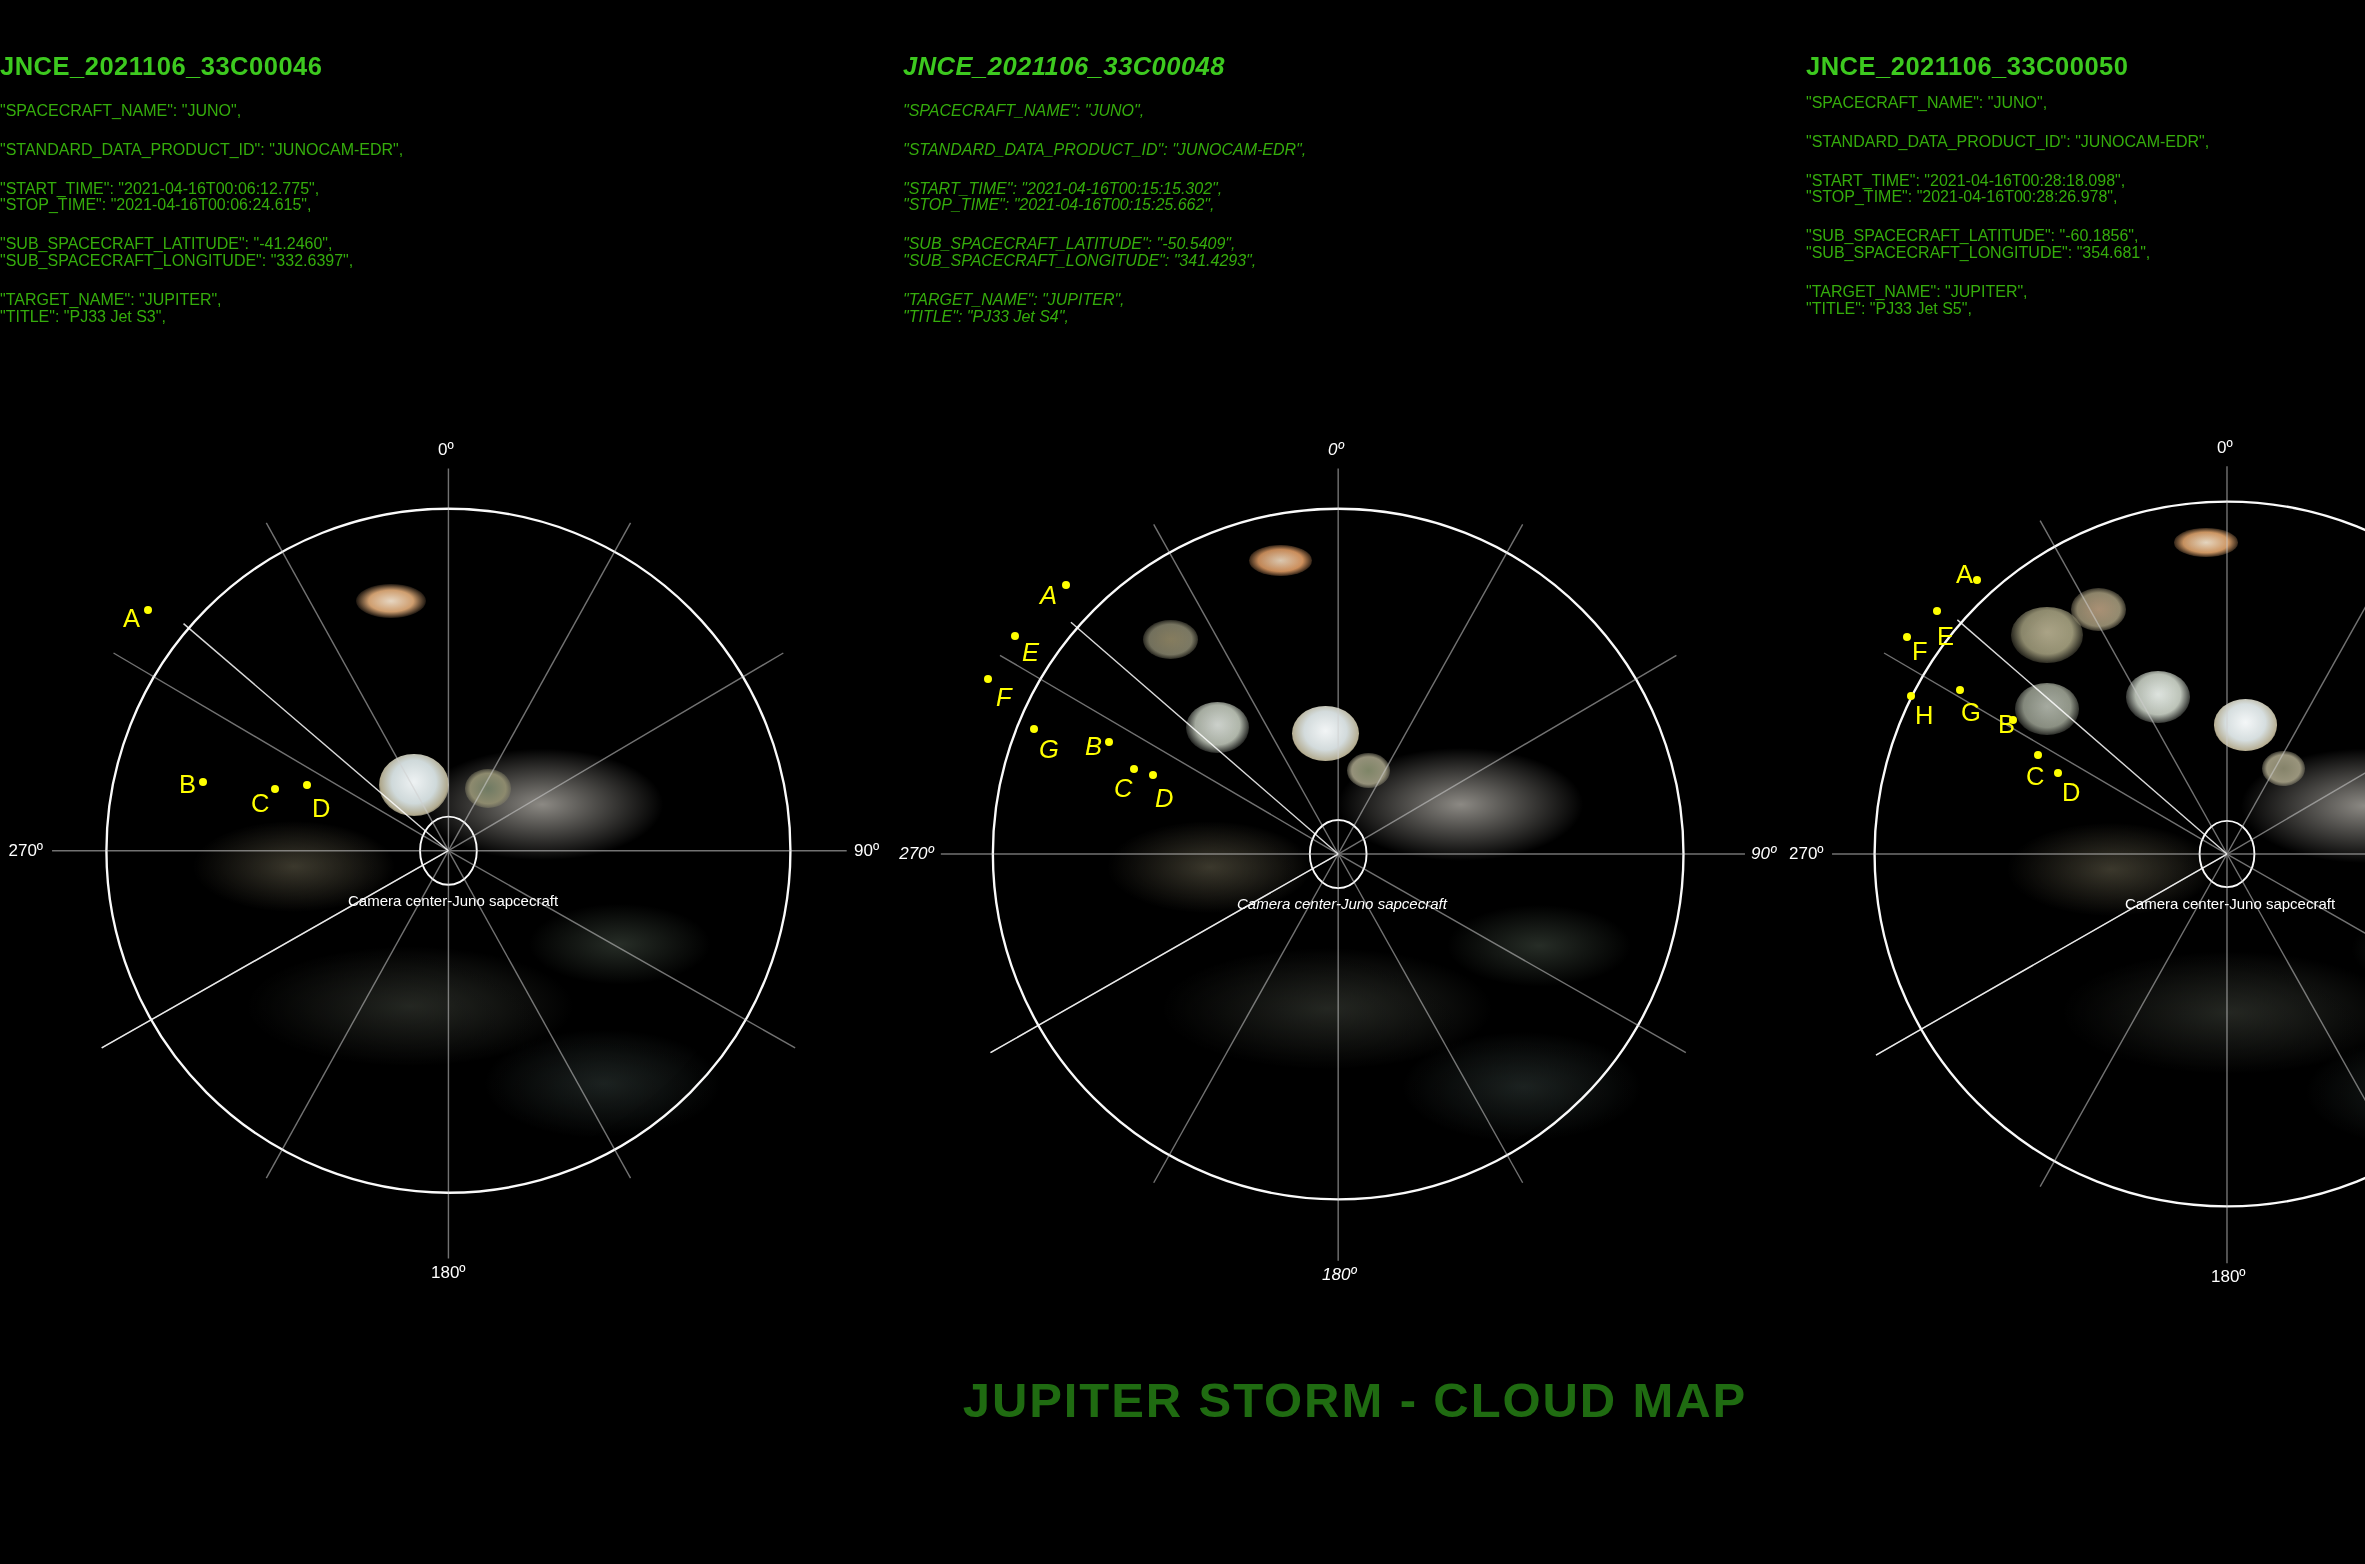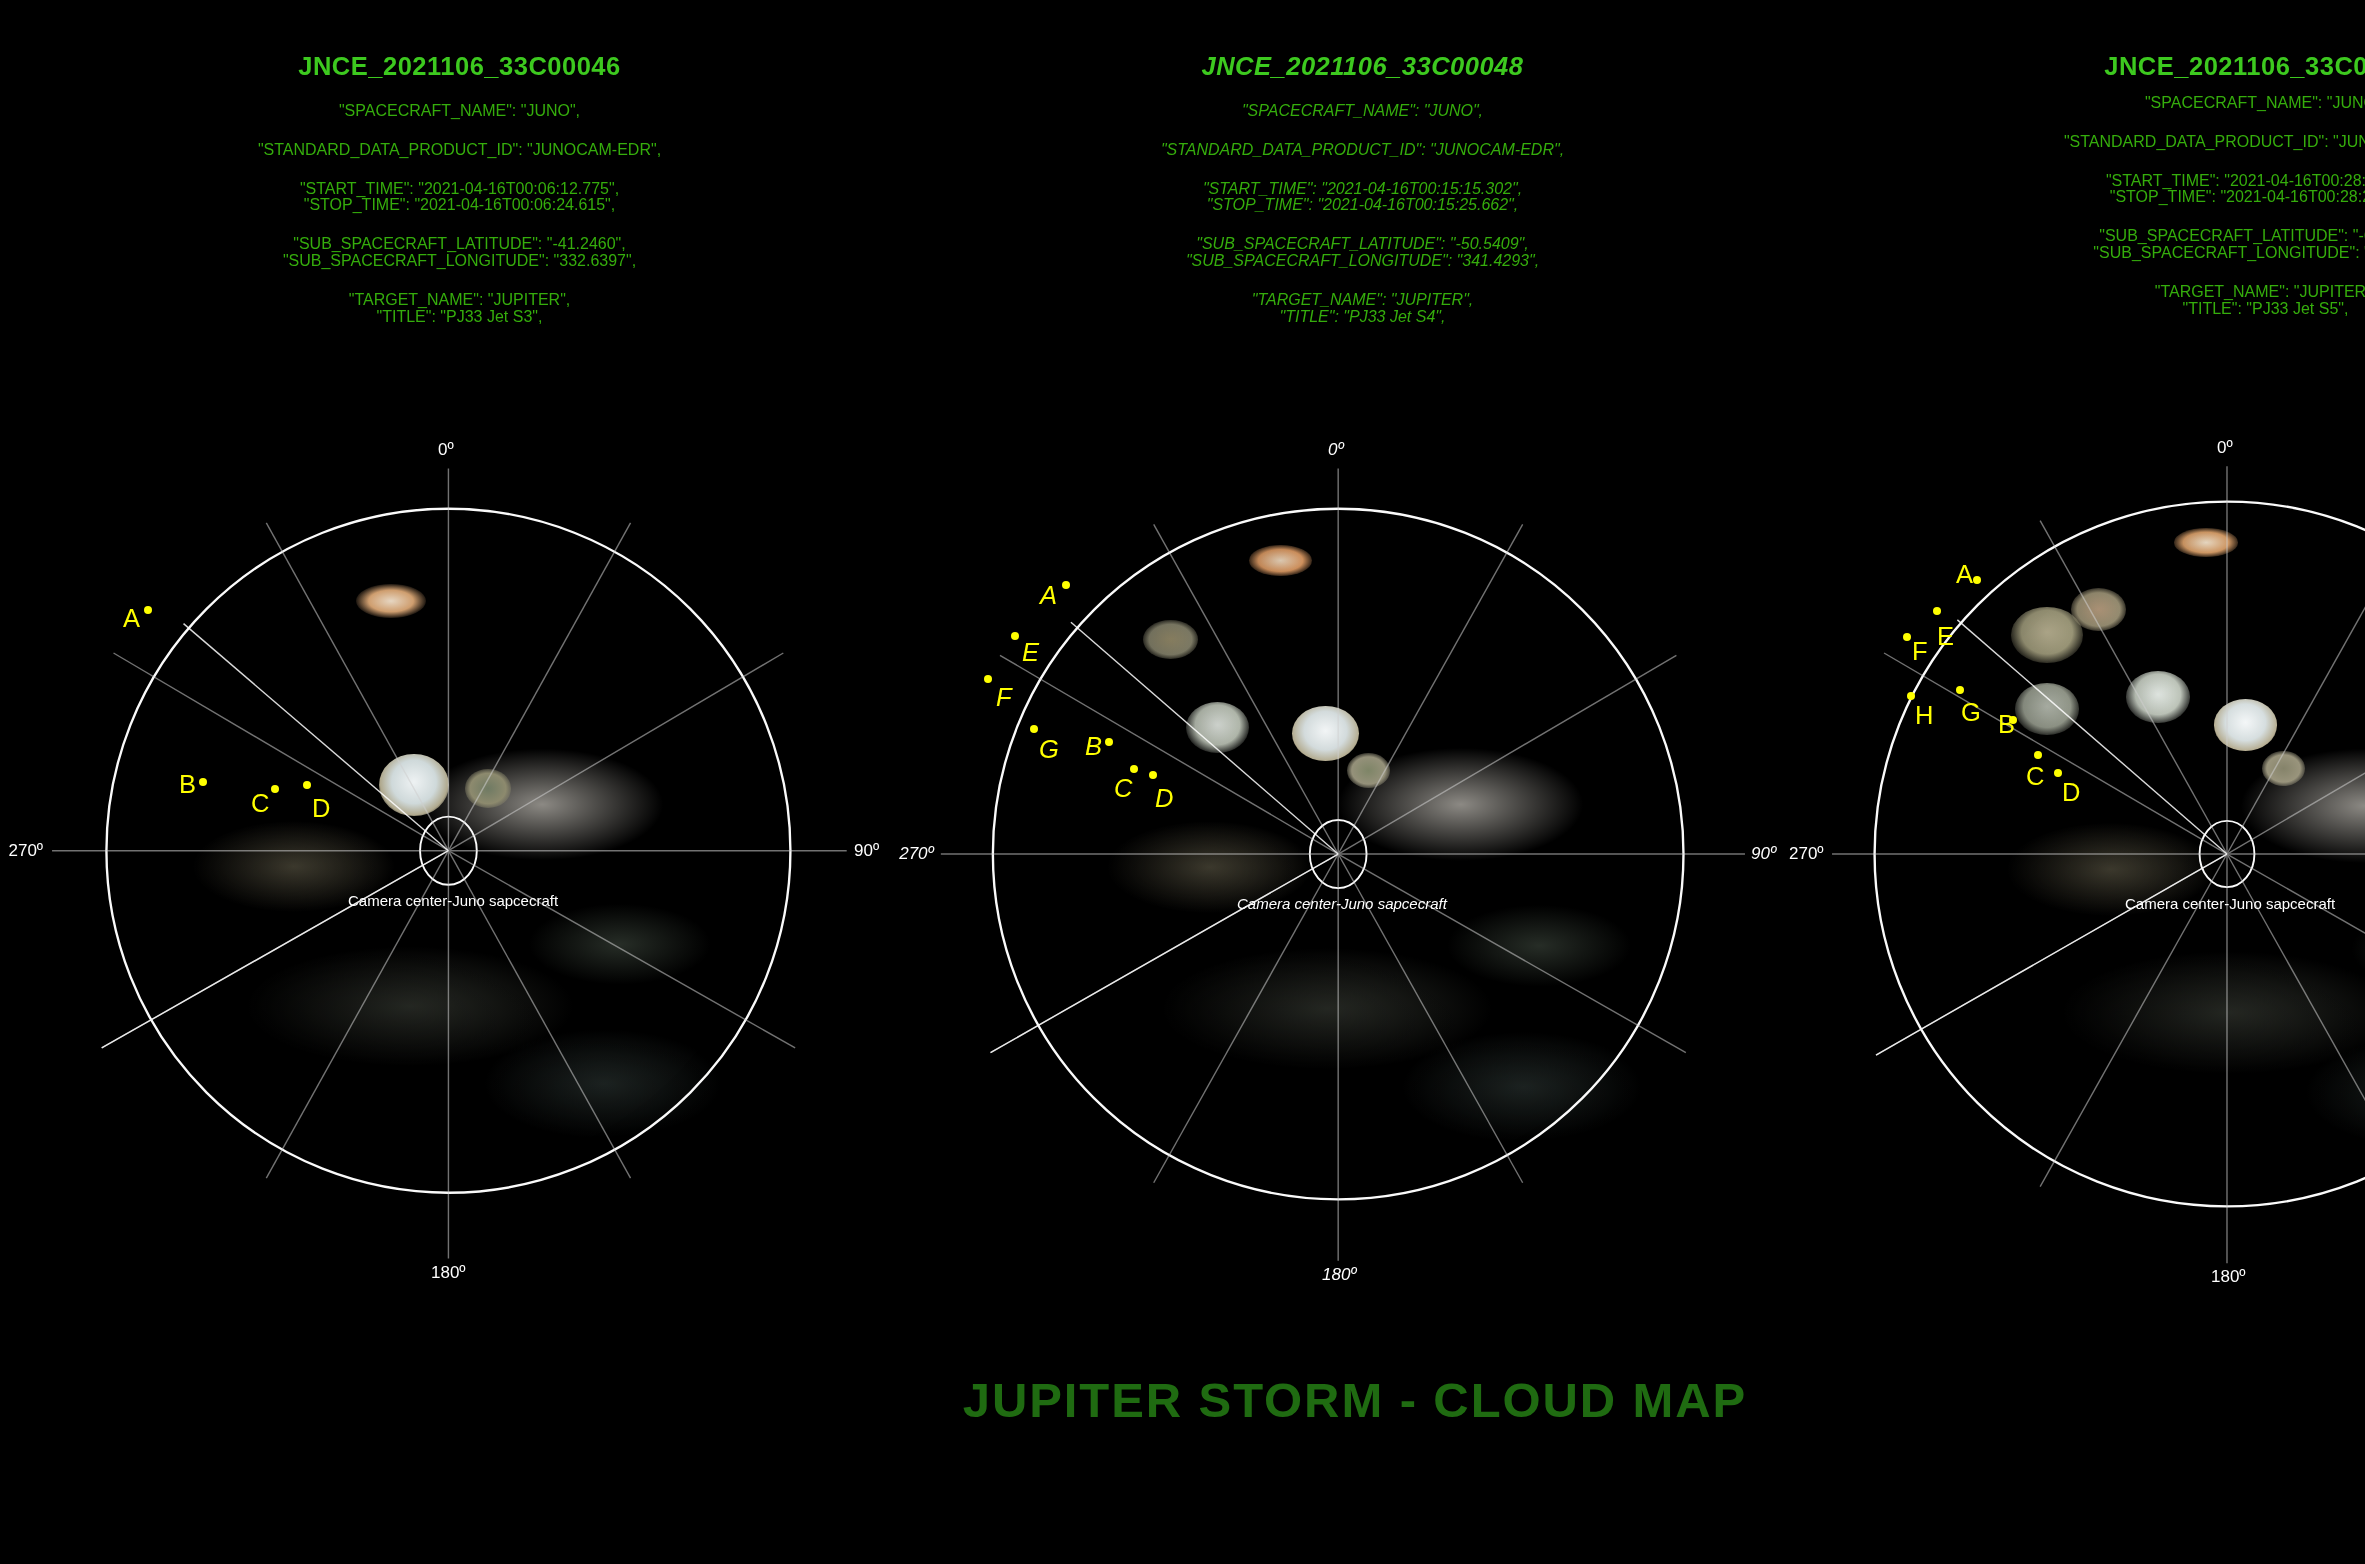--- a/index.html
+++ b/index.html
@@ -4,21 +4,21 @@
 <style>
   html,body{margin:0;padding:0;background:#000;}
   body{width:2710px;height:1565px;position:relative;overflow:hidden;
        font-family:"Liberation Sans",sans-serif;background:#000;}
 
   .panel{position:absolute;top:0;width:903px;height:1325px;}
   #panel-0{left:0;}
   #panel-1{left:903px;font-style:italic;}
   #panel-2{left:1806px;}
 
-  .meta-block{position:absolute;left:8px;width:100%;text-align:center;}
+  .meta-block{position:absolute;left:0;width:100%;text-align:left;}
   .file-title{font-size:25.5px;font-weight:bold;color:#3dc91f;letter-spacing:0.5px;
               white-space:nowrap;}
   .meta-line{font-size:16px;color:#35ad0c;line-height:1.05;white-space:nowrap;}
   .meta-gap{height:22px;}
   .meta-gap-s{height:2.8px;}
 
   
   .plot{position:absolute;left:0;top:454px;width:903px;height:871px;padding-left:8px;}
   svg.grid{position:absolute;left:0;top:0;width:903px;height:871px;overflow:visible;}
 

